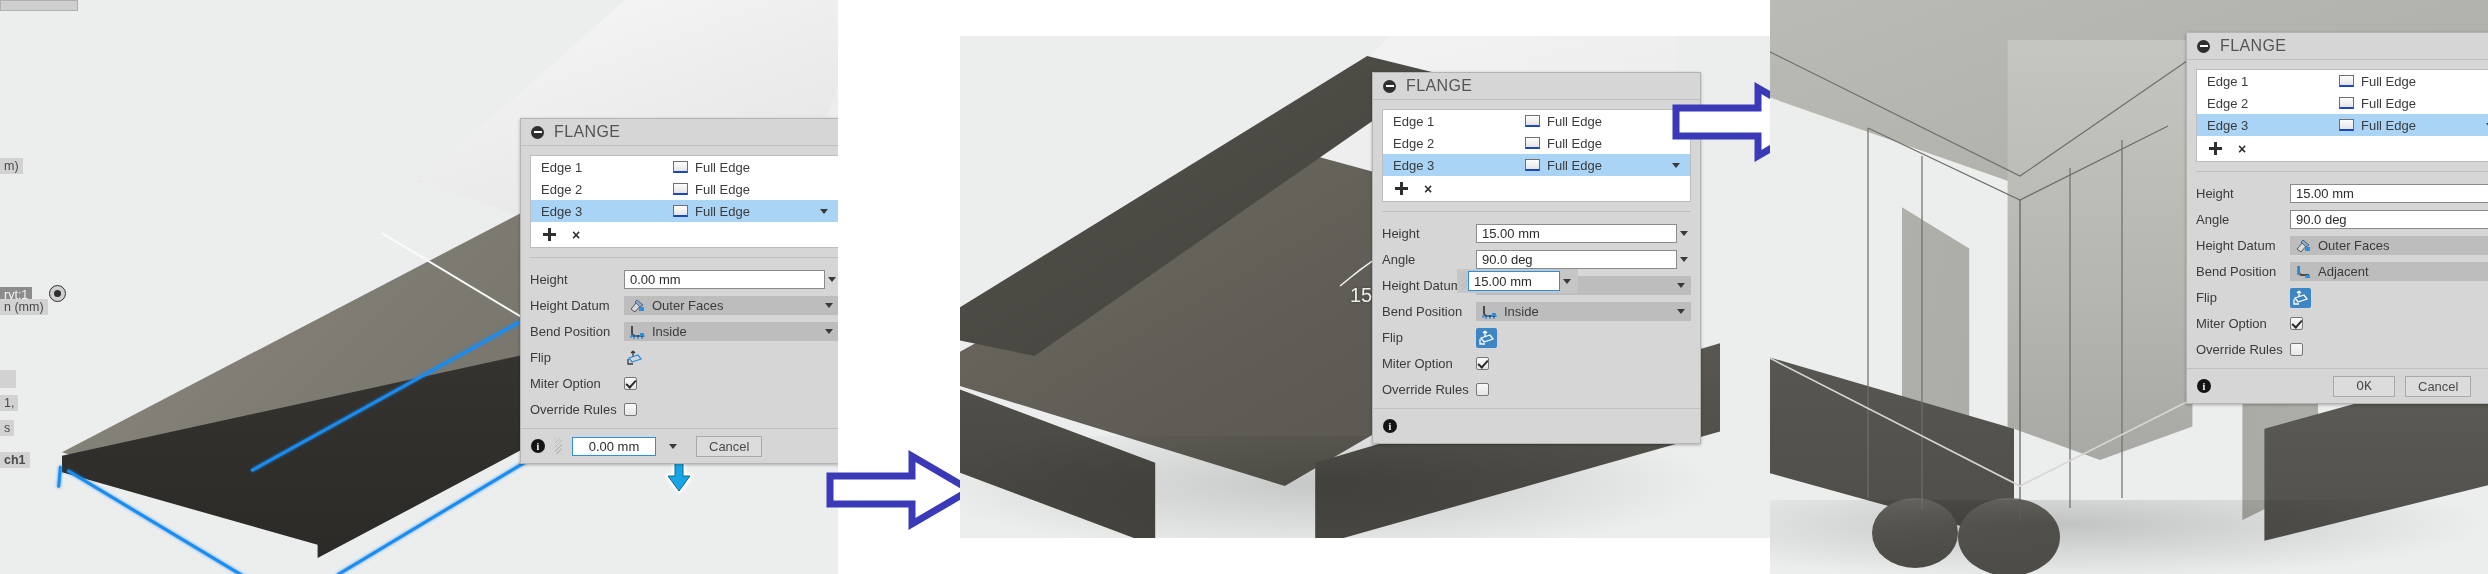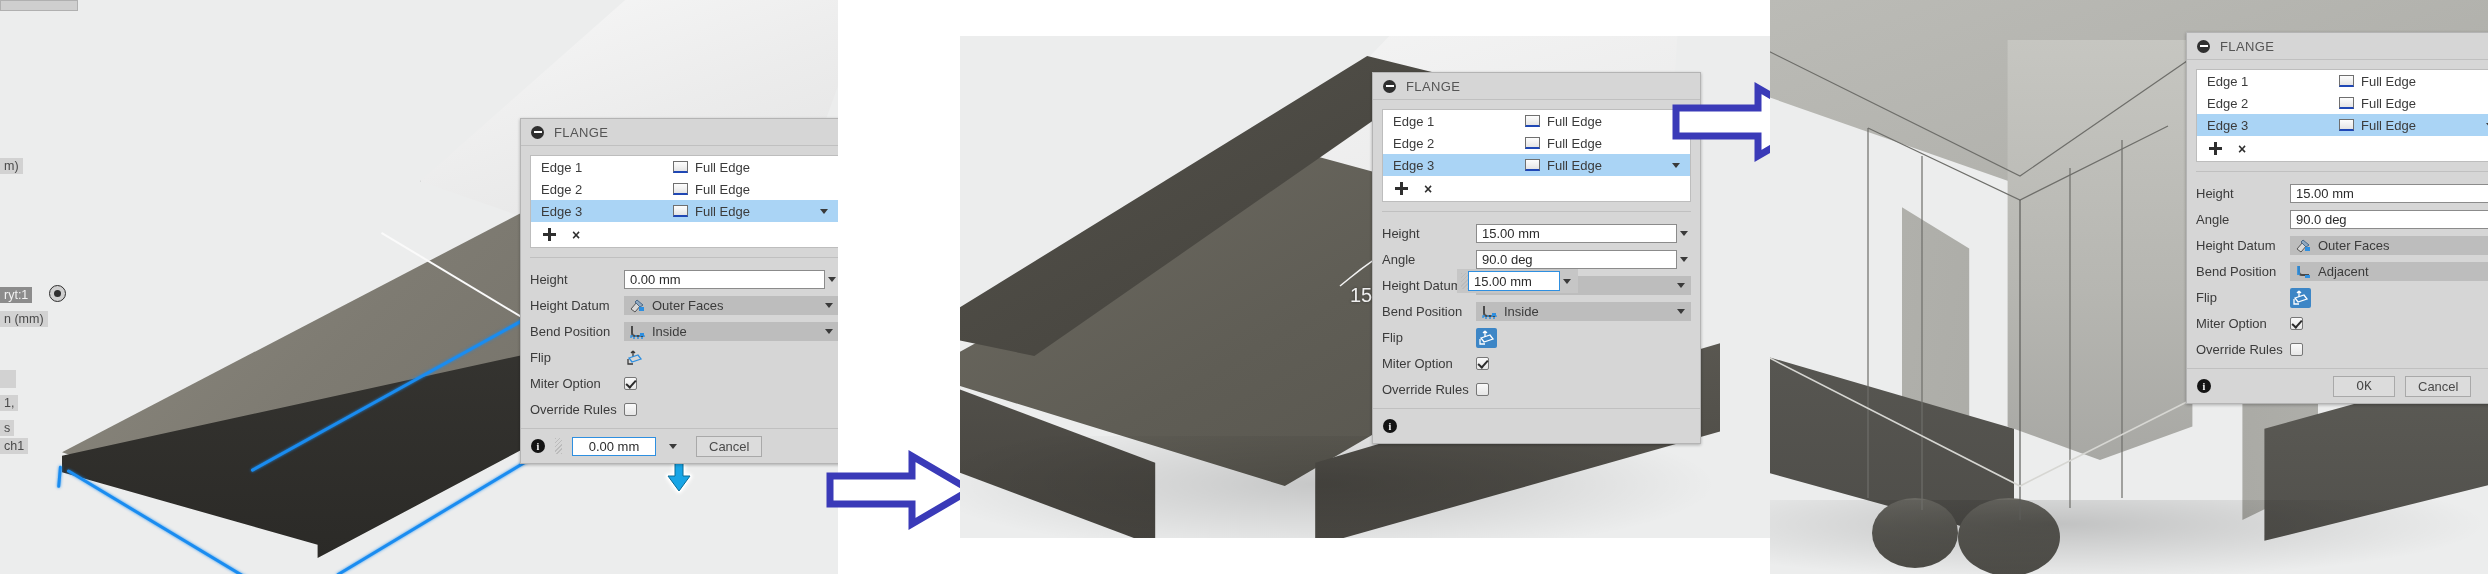--- a/index.html
+++ b/index.html
@@ -70,21 +70,21 @@
      clip-path:polygon(22% 46%,100% 6%,100% 50%,22% 86%);}
   .p3-relief{position:absolute;background:linear-gradient(180deg,#6b6a64,#4d4c47);border-radius:50%;}
   .p3-baseshadow{position:absolute;left:0;top:500px;width:720px;height:80px;
      background:radial-gradient(ellipse at 40% 30%,rgba(0,0,0,.18),rgba(0,0,0,0) 70%);}
 
   
   .dlg{position:absolute;background:#d6d6d6;border:1px solid #b4b4b4;
        box-shadow:0 1px 3px rgba(0,0,0,.28);font-size:13px;color:#3b3b3b;}
   .dlg-title{height:26px;display:flex;align-items:center;gap:10px;padding:0 10px;
        background:#d6d6d6;border-bottom:1px solid #c0c0c0;}
-  .dlg-title .ttxt{font-size:13px;color:#555;letter-spacing:.4px;}
+  .dlg-title .ttxt{font-size:16px;color:#555;letter-spacing:.4px;}
   .minus-ico{width:13px;height:13px;border-radius:50%;background:#2f2f2f;position:relative;flex:none;}
   .minus-ico::after{content:"";position:absolute;left:2.5px;top:5.6px;width:8px;height:1.8px;background:#fff;}
 
   .edgelist{background:#fff;border:1px solid #bdbdbd;margin:9px 9px 0 9px;}
   .edgerow{height:22px;display:flex;align-items:center;padding:0 10px;font-size:13px;}
   .edgerow.sel{background:#aad4f5;}
   .edgerow .lbl{width:46%;color:#3b3b3b;}
   .edgerow .val{display:flex;align-items:center;gap:7px;flex:1;}
   .edgeico{width:15px;height:12px;background:linear-gradient(180deg,#fdfdfd 0%,#f0f0f0 55%,#e4e4e4 100%);
       border:1px solid #6f6f6f;border-bottom:2.5px solid #1f47b5;box-sizing:border-box;flex:none;}
@@ -265,24 +265,24 @@
         <span class="btn" style="margin-left:6px;">Cancel</span>
       </div>
     </div>
 
     <div class="toolbar-scrap"></div>
   </div>
 
   <div class="scrap" style="left:0;top:158px;">m)</div>
   <div class="scrap dark" style="left:0;top:287px;">ryt:1</div>
   <div class="eyeico" style="left:49px;top:285px;"></div>
-  <div class="scrap" style="left:0;top:311px;">n (mm)</div>
+  <div class="scrap" style="left:0;top:299px;">n (mm)</div>
   <div class="scrap" style="left:0;top:395px;">1,</div>
   <div class="scrap" style="left:0;top:420px;">s</div>
-  <div class="scrap" style="left:0;top:438px;">ch1</div>
+  <div class="scrap" style="left:0;top:452px;font-weight:bold;">ch1</div>
   <div style="position:absolute;left:0;top:370px;width:16px;height:18px;background:#d2d2d2;"></div>
 
   <div class="bigarrow" style="left:826px;top:448px;">
     <svg width="150" height="84" viewBox="0 0 150 84" aria-hidden="true">
       <path d="M4 28 L86 28 L86 8 L144 42 L86 76 L86 56 L4 56 Z" fill="#ffffff" stroke="#3a3ab8" stroke-width="7" stroke-linejoin="miter"></path>
     </svg>
   </div>
 
   <div class="panel" id="panel-2">
     <div class="p2-ghost"></div>

